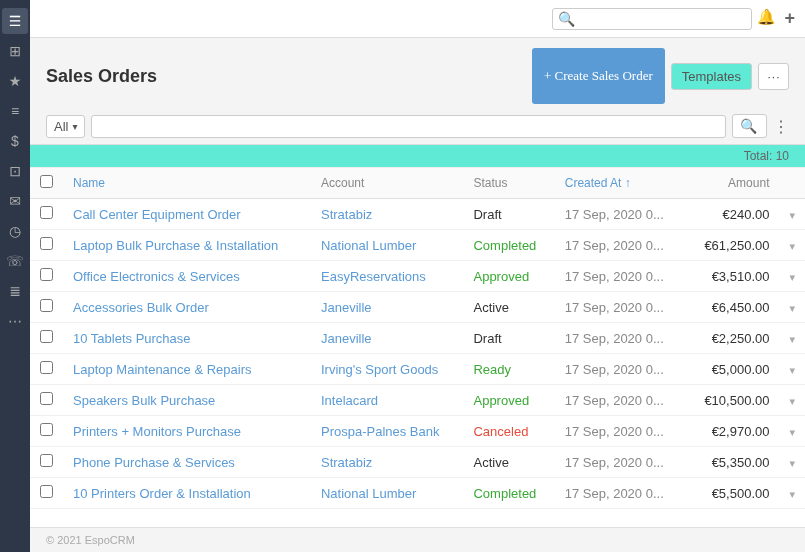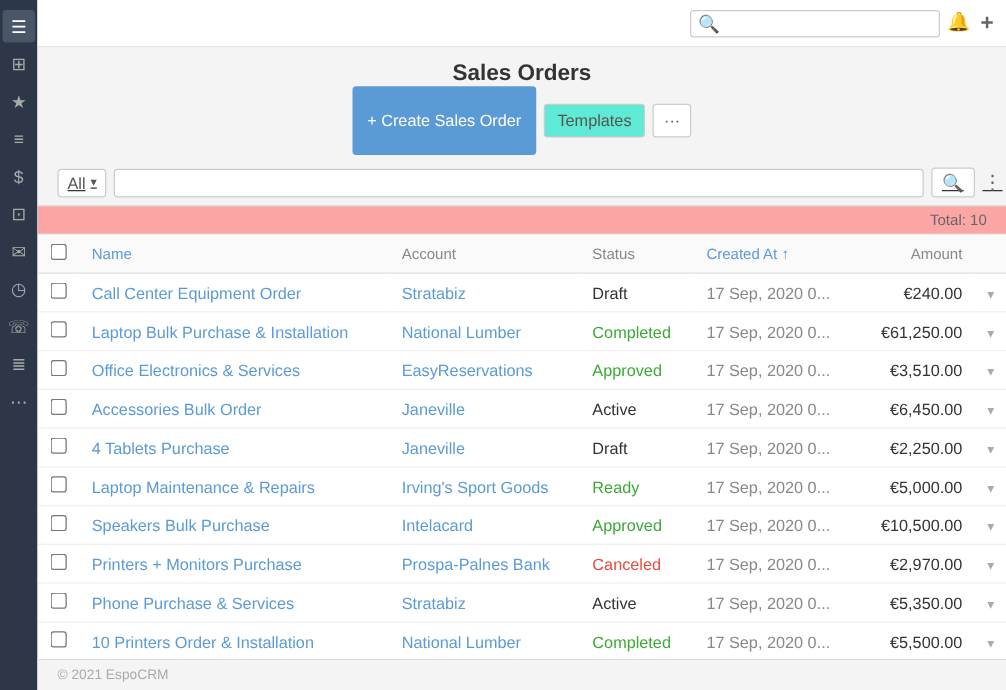--- a/index.html
+++ b/index.html
@@ -78,41 +78,41 @@
     }
 
     
     .page-header {
       display: flex;
       align-items: center;
       justify-content: space-between;
       padding: 10px 16px 6px 16px;
       background: #f4f4f4;
       flex-shrink: 0;
-      flex-direction: column;
     }
     .page-title {
       font-size: 18px;
       font-weight: bold;
       color: #333;
     }
     .header-actions {
       display: flex;
       gap: 6px;
       align-items: center;
     }
     .btn-create {
       background: #5b9bd5;
       color: #fff;
       border: none;
       border-radius: 3px;
       padding: 20px 12px;
       font-size: 13px;
       cursor: pointer;
       white-space: nowrap;
+      font-family: Liberation Serif, serif;
     }
     .btn-templates {
       background: #5eead4;
       color: #555;
       border: 1px solid #ccc;
       border-radius: 3px;
       padding: 5px 10px;
       font-size: 13px;
       cursor: pointer;
     }
@@ -123,25 +123,24 @@
       border-radius: 3px;
       padding: 5px 8px;
       font-size: 13px;
       cursor: pointer;
     }
 
     
     .filter-bar {
       display: flex;
       align-items: center;
-      padding: 4px 3px 6px 16px;
+      padding: 4px 16px 6px 16px;
       background: #f4f4f4;
       gap: 6px;
       flex-shrink: 0;
-      text-decoration: underline;
     }
     .filter-select {
       display: flex;
       align-items: center;
       border: 1px solid #ccc;
       border-radius: 3px;
       background: #fff;
       padding: 3px 7px;
       font-size: 13px;
       cursor: pointer;
@@ -181,21 +180,21 @@
       background: #fff;
       margin: 0 0 0 0;
       overflow-y: auto;
       border-top: 1px solid #ddd;
     }
     .total-row {
       text-align: right;
       padding: 4px 16px;
       font-size: 12px;
       color: #666;
-      background: #fca5a5;
+      background: #5eead4;
       border-bottom: 1px solid #eee;
     }
     table {
       width: 100%;
       border-collapse: collapse;
       padding-left: 32px;
     }
     thead tr {
       background: #fafafa;
       border-bottom: 1px solid #e0e0e0;
@@ -420,21 +419,21 @@
       <td class="amount-cell">€6,450.00</td>
       <td class="arrow-col">
         <span class="row-arrow">▾</span>
       </td>
     </tr>
           <tr>
       <td class="td-check">
         <input type="checkbox" style="">
       </td>
       <td>
-        <a class="link-cell">4 Tablets Purchase</a>
+        <a class="link-cell">10 Tablets Purchase</a>
       </td>
       <td>
         <a class="link-cell">Janeville</a>
       </td>
       <td>
         <span class="status-draft">Draft</span>
       </td>
       <td style="color:#888;">17 Sep, 2020 0...</td>
       <td class="amount-cell">€2,250.00</td>
       <td class="arrow-col">

